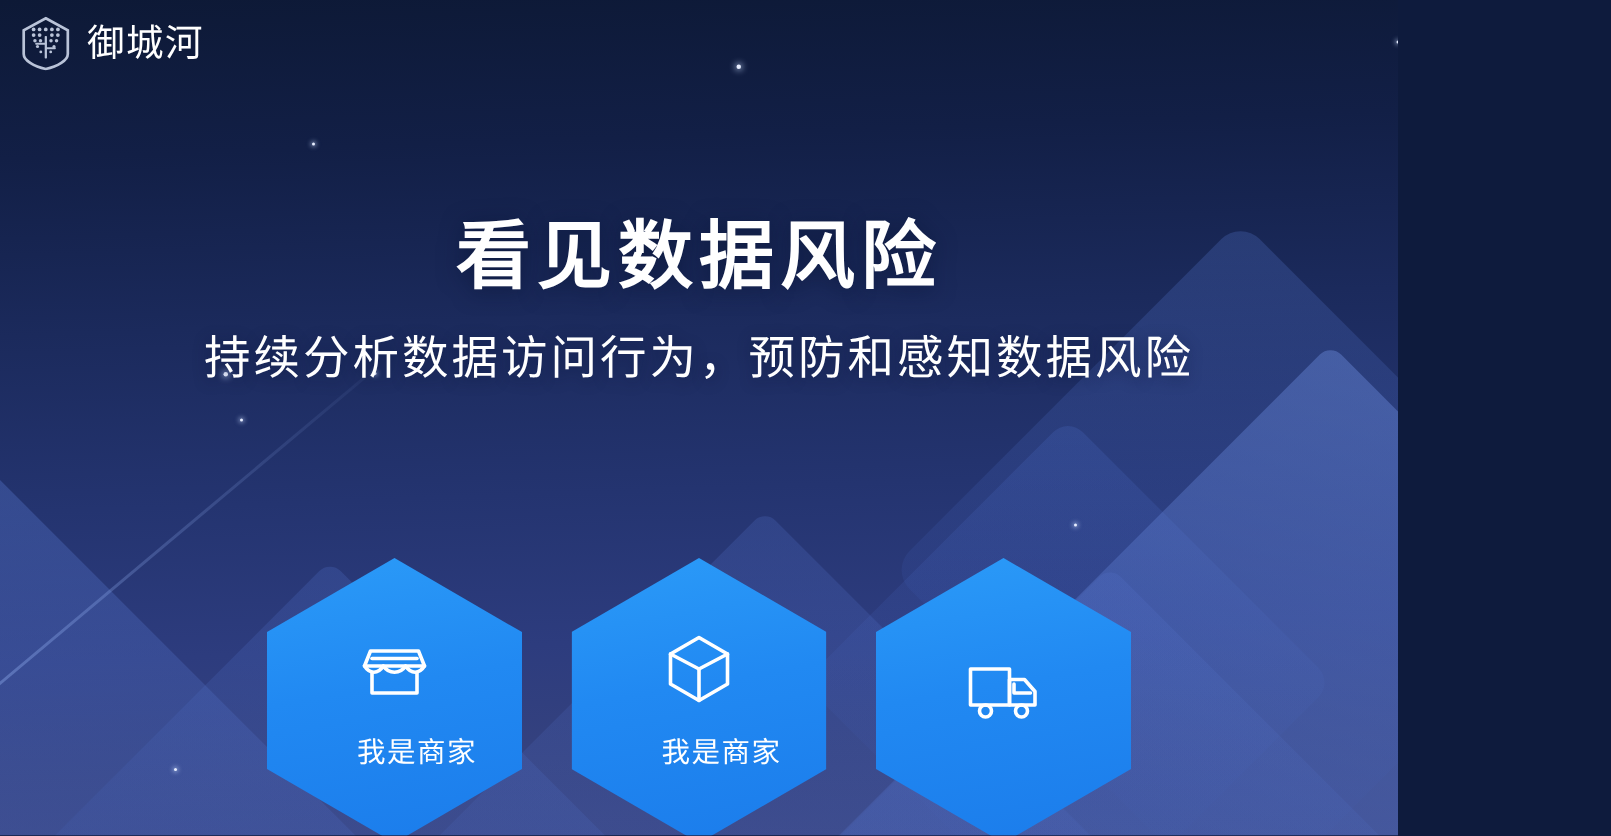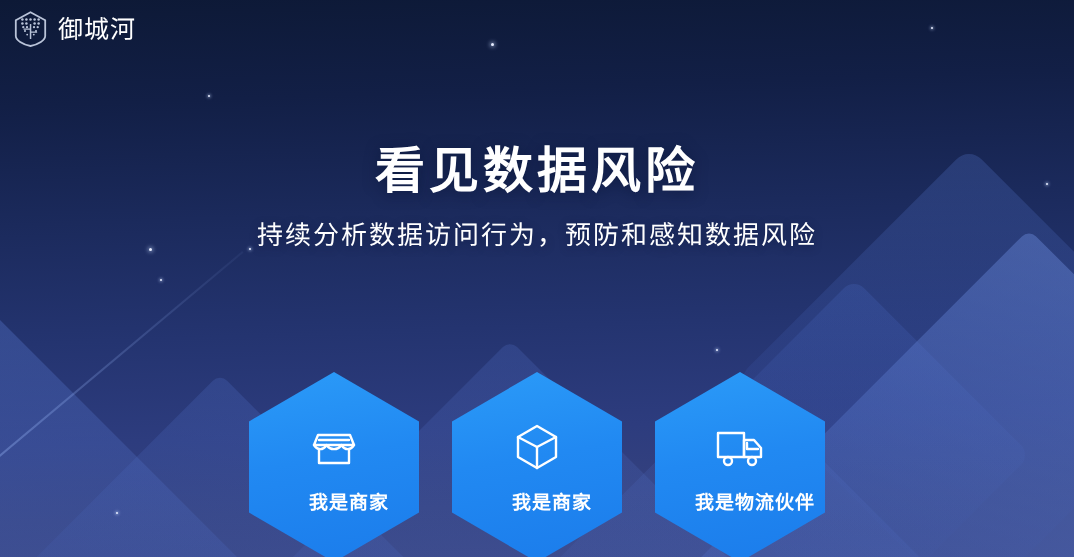--- a/index.html
+++ b/index.html
@@ -5,21 +5,21 @@
 <style>
   html, body {
     margin: 0;
     padding: 0;
     background: #0e1b3d;
   }
   * { box-sizing: border-box; }
 
   .page {
     position: relative;
-    width: 1074px;
+    width: 932px;
     height: 557px;
     overflow: hidden;
     font-family: "Liberation Sans", "DejaVu Sans", sans-serif;
     background:
       linear-gradient(178deg,
         #0d1936 0%,
         #121f46 18%,
         #1b2a5c 38%,
         #243470 58%,
         #2d3c7e 75%,
@@ -163,21 +163,21 @@
     font-size: 50px;
     font-weight: 700;
     letter-spacing: 4px;
     line-height: 1.12;
     text-shadow: 0 2px 14px rgba(8,18,50,0.55);
   }
   .hero-sub {
     margin: 0;
     padding-top: 20px;
     color: #ffffff;
-    font-size: 26px;
+    font-size: 31px;
     font-weight: 400;
     letter-spacing: 2px;
     line-height: 1.3;
     text-shadow: 0 2px 10px rgba(8,18,50,0.45);
   }
 
   
   .cta-row {
     position: absolute;
     left: 0; right: 0;
@@ -204,21 +204,21 @@
     width: 52px;
     height: 52px;
     margin-bottom: 14px;
     display: block;
   }
   .hex-icon svg { display: block; width: 100%; height: 100%; }
   .hex-label {
     color: #ffffff;
     font-size: 19px;
     letter-spacing: 1px;
-    font-weight: 700;
+    font-weight: 400;
     white-space: nowrap;
     margin-left: 30px;
   }
 </style>
 </head>
 <body>
 
 <div class="page">
 
   <div class="bg-layer">
@@ -310,17 +310,16 @@
     <div class="hex">
       <span class="hex-icon">
         <svg viewBox="0 0 52 52" xmlns="http://www.w3.org/2000/svg" fill="none" stroke="#ffffff" stroke-width="2.4" stroke-linecap="round" stroke-linejoin="round">
           <path d="M4 12 L30 12 L30 36 L4 36 Z"></path>
           <path d="M30 19 L40 19 L47 27 L47 36 L30 36 Z"></path>
           <path d="M33 22 L33 28 L44 28"></path>
           <circle cx="14" cy="40" r="4"></circle>
           <circle cx="38" cy="40" r="4"></circle>
         </svg>
       </span>
-      <span class="hex-label">我是物流伙伴</span>
     </div>
 
   </nav>
 </div>
 
 </body></html>

